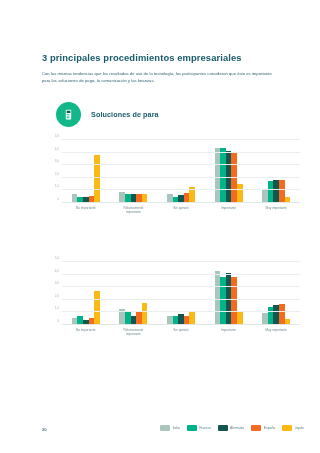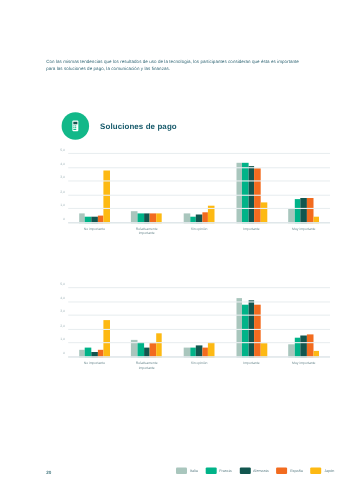--- a/index.html
+++ b/index.html
@@ -132,37 +132,38 @@
   .leg-item{display:flex;align-items:center;gap:2.5px;}
   .swatch{width:10px;height:6px;border-radius:1px;}
   .leg-label{font-size:3.4px;color:#5d7f86;}
 </style>
 </head>
 <body>
 
 <div class="page">
 
   <div class="content">
+    <h1 class="title">3 principales procedimientos empresariales</h1>
     <p class="intro">Con las mismas tendencias que los resultados de uso de la tecnología, los participantes consideran que ésta es importante para las soluciones de pago, la comunicación y las finanzas.</p>
   </div>
 
   <div class="section sec1">
     <div class="sec-head">
       <span class="icon-circle">
         <svg width="13" height="13" viewBox="0 0 24 24" aria-hidden="true">
           <rect x="7" y="3" width="10" height="18" rx="1.6" fill="#ffffff"></rect>
           <rect x="8.6" y="5" width="6.8" height="4.2" fill="#12564f"></rect>
           <rect x="8.6" y="11" width="2" height="1.8" fill="#12b889"></rect>
           <rect x="11.5" y="11" width="2" height="1.8" fill="#12b889"></rect>
           <rect x="8.6" y="14" width="2" height="1.8" fill="#12b889"></rect>
           <rect x="11.5" y="14" width="2" height="1.8" fill="#12b889"></rect>
           <rect x="8.6" y="17" width="4.9" height="1.8" fill="#12b889"></rect>
         </svg>
       </span>
-      <span class="sec-title">Soluciones de pago</span>
+      <span class="sec-title">Soluciones de para</span>
     </div>
     <div class="chart">
       <div class="plot" id="plot-0">
         <div class="groups" id="groups-0">
             <div class="group">
               <div class="bar" title="Italia: 0.75" style="height: 15%; background: rgb(169, 198, 189);"></div>
               <div class="bar" title="Francia: 0.5" style="height: 10%; background: rgb(0, 179, 136);"></div>
               <div class="bar" title="Alemania: 0.5" style="height: 10%; background: rgb(18, 86, 79);"></div>
               <div class="bar" title="España: 0.55" style="height: 11%; background: rgb(242, 107, 31);"></div>
               <div class="bar" title="Japón: 3.8" style="height: 76%; background: rgb(253, 185, 19);"></div>

